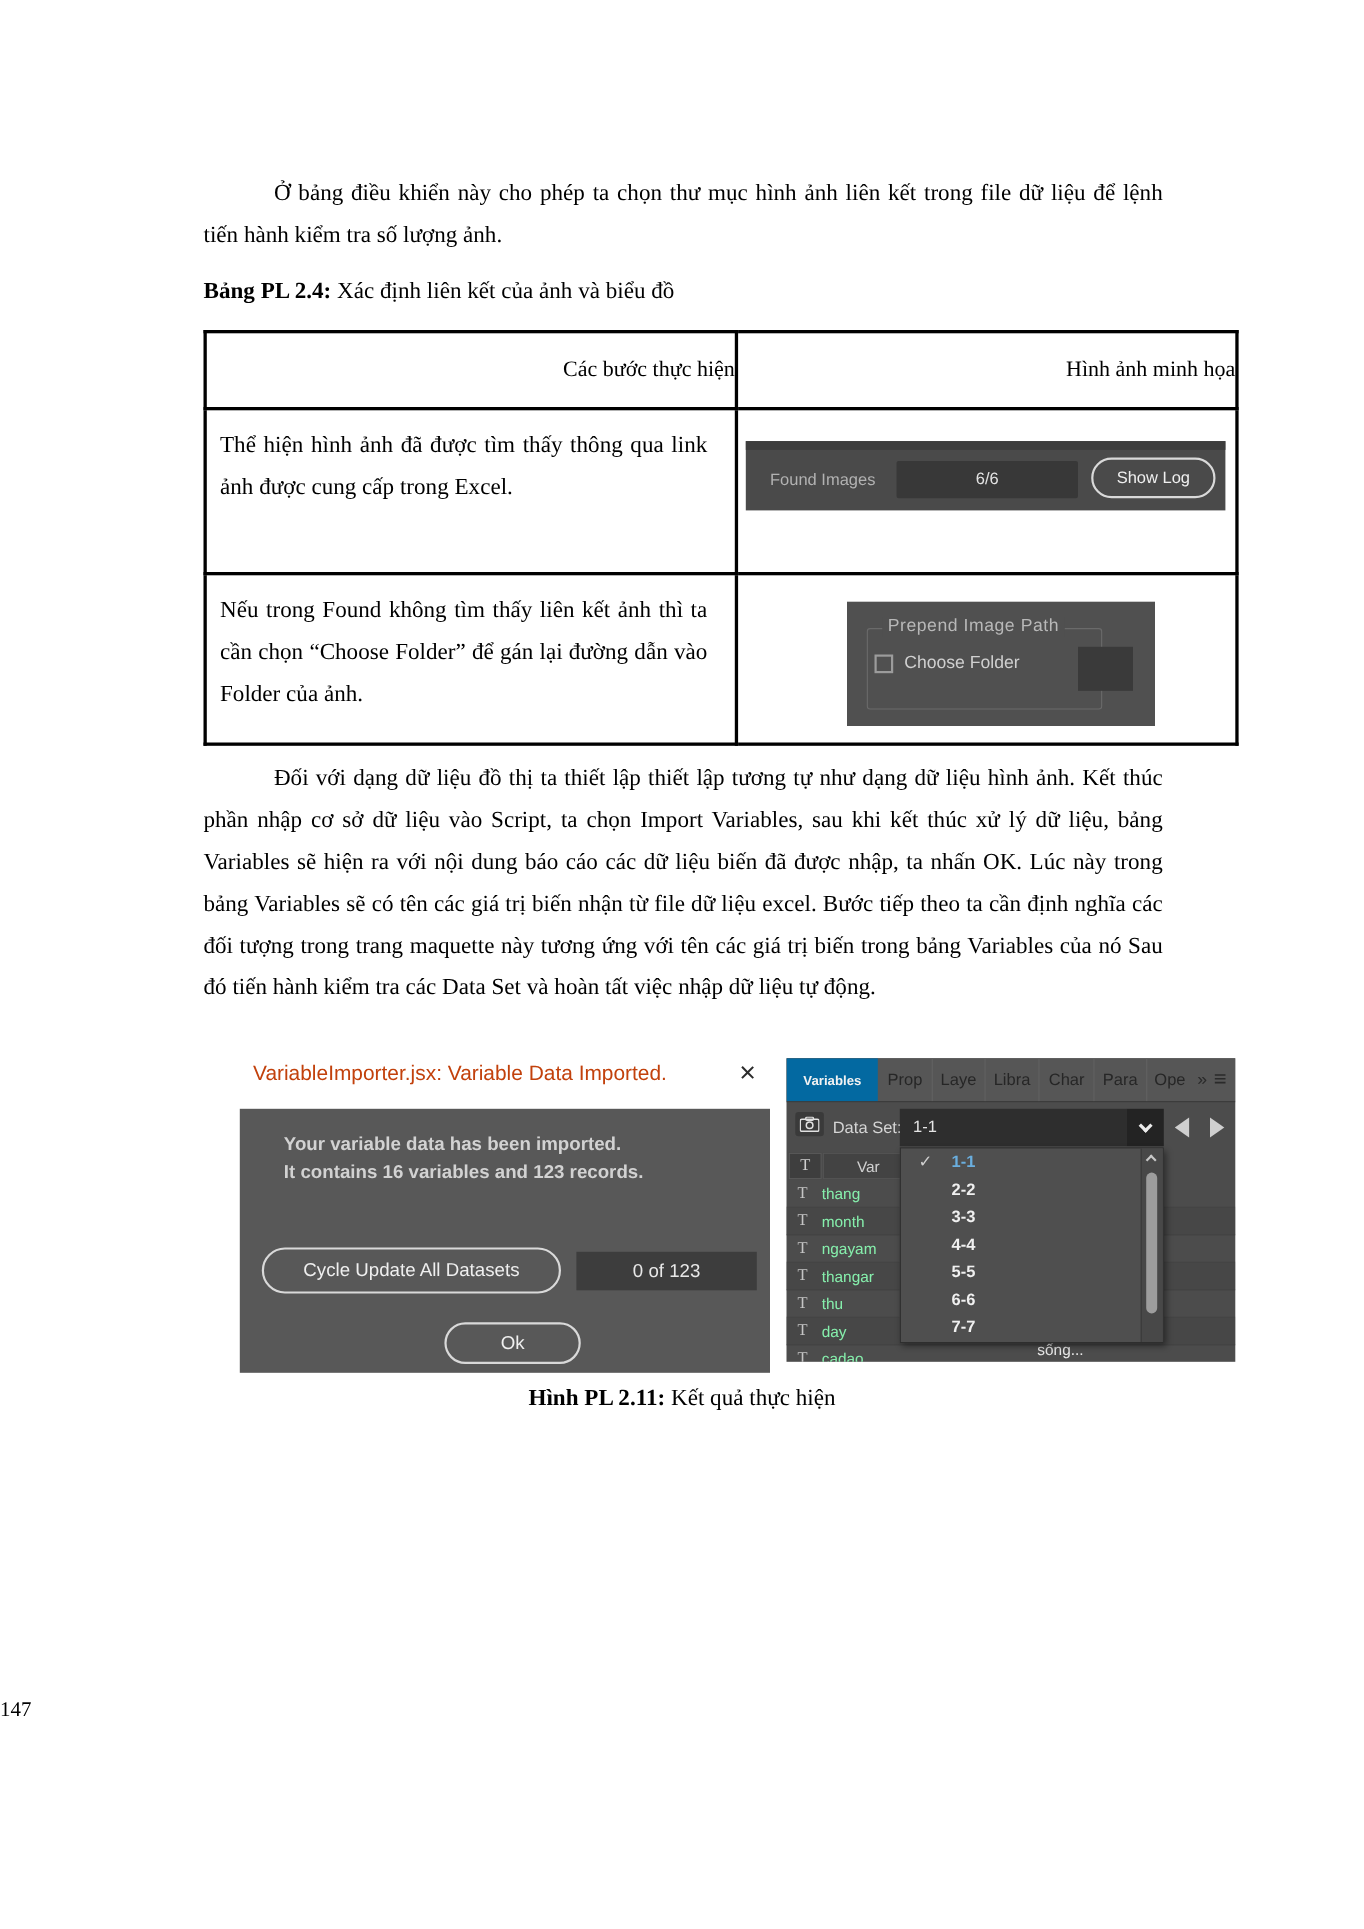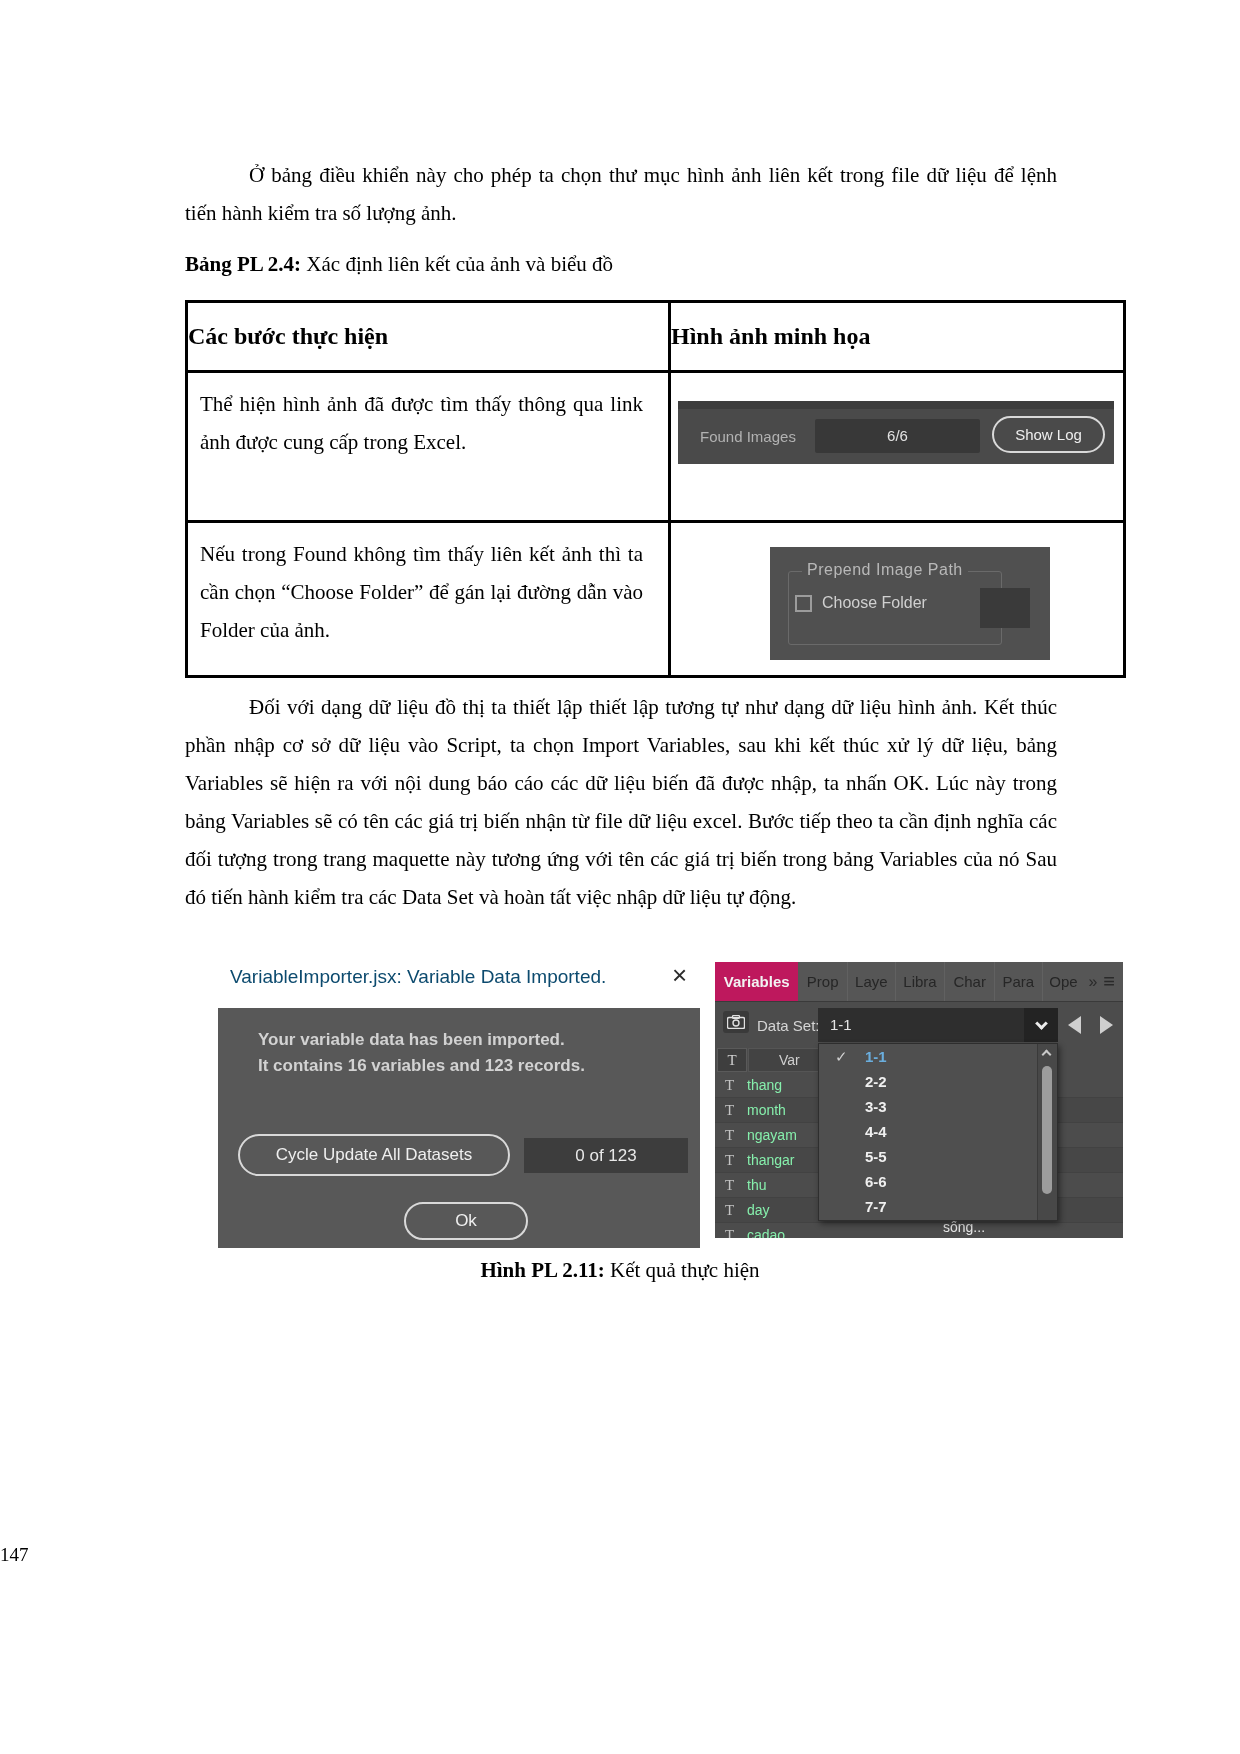--- a/index.html
+++ b/index.html
@@ -17,21 +17,21 @@
   .caption-line { position:absolute; left:185px; font-size:21px; }
   .bold { font-weight:bold; }
 
   
   table.steps {
     position:absolute; left:185px; top:300px; width:938px;
     border-collapse:collapse; table-layout:fixed;
   }
   table.steps th, table.steps td { border:3px solid #000; }
   table.steps th {
-    height:70px; font-size:24px; font-weight:bold; text-align:left; vertical-align:middle;
+    height:70px; font-size:20px; font-weight:normal; text-align:right; vertical-align:middle;
   }
   td.step-cell {
     font-size:21px; line-height:38px; text-align:justify; vertical-align:top;
     padding:12px 25px 10px 12px;
   }
   td.shot-cell { position:relative; padding:0; vertical-align:top; }
 
   
   .found-panel {
     position:absolute; left:7px; top:28px; width:436px; height:63px;
@@ -67,21 +67,21 @@
   .prepend-check-row { position:absolute; left:25px; top:47px; display:flex; align-items:center; }
   .checkbox {
     width:17px; height:17px; border:2px solid #9c9c9c; background:transparent; margin-right:10px;
   }
   .prepend-check-text { font-size:16px; color:#d0d0d0; }
   .prepend-darkbox { position:absolute; left:210px; top:41px; width:50px; height:40px; background:#3a3a3a; }
 
   
   .imp-title {
     position:absolute; left:230px; top:966px; font-family:"Liberation Sans", sans-serif;
-    font-size:19px; color:#0c4a6e;
+    font-size:19px; color:#c2410c;
   }
   .imp-close {
     position:absolute; left:672px; top:962px; font-family:"Liberation Sans", sans-serif;
     font-size:26px; color:#2c2c2c; line-height:26px; cursor:default;
   }
   .imp-body {
     position:absolute; left:218px; top:1008px; width:482px; height:240px;
     background:#585858; font-family:"Liberation Sans", sans-serif;
   }
   .imp-msg { position:absolute; left:40px; font-size:17px; font-weight:bold; color:#d2d2d2; }
@@ -95,21 +95,21 @@
   
   .vars-panel {
     position:absolute; left:715px; top:962px; width:408px; height:276px;
     background:#4c4c4c; font-family:"Liberation Sans", sans-serif; overflow:hidden;
   }
   .vars-tabbar {
     position:absolute; left:0; top:0; width:100%; height:40px; background:#565656;
     border-bottom:1px solid #3a3a3a; display:flex; align-items:stretch;
   }
   .tab-active {
-    width:84px; background:#be185d; color:#f2f2f2; font-size:15px; font-weight:bold;
+    width:84px; background:#0369a1; color:#f2f2f2; font-size:12px; font-weight:bold;
     display:flex; align-items:center; justify-content:center;
   }
   .tab {
     color:#262626; font-size:15px; display:flex; align-items:center; justify-content:center;
     border-right:1px solid #616161; padding:0 2px;
   }
   .tab-prop{width:50px}.tab-laye{width:48px}.tab-libra{width:50px}
   .tab-char{width:50px}.tab-para{width:48px}.tab-ope{width:42px;border-right:none}
   .tab-more { margin-left:auto; color:#2a2a2a; font-size:16px; display:flex; align-items:center; padding:0 4px; }
   .tab-menu { color:#2a2a2a; font-size:20px; display:flex; align-items:center; padding:0 8px 0 2px; }

